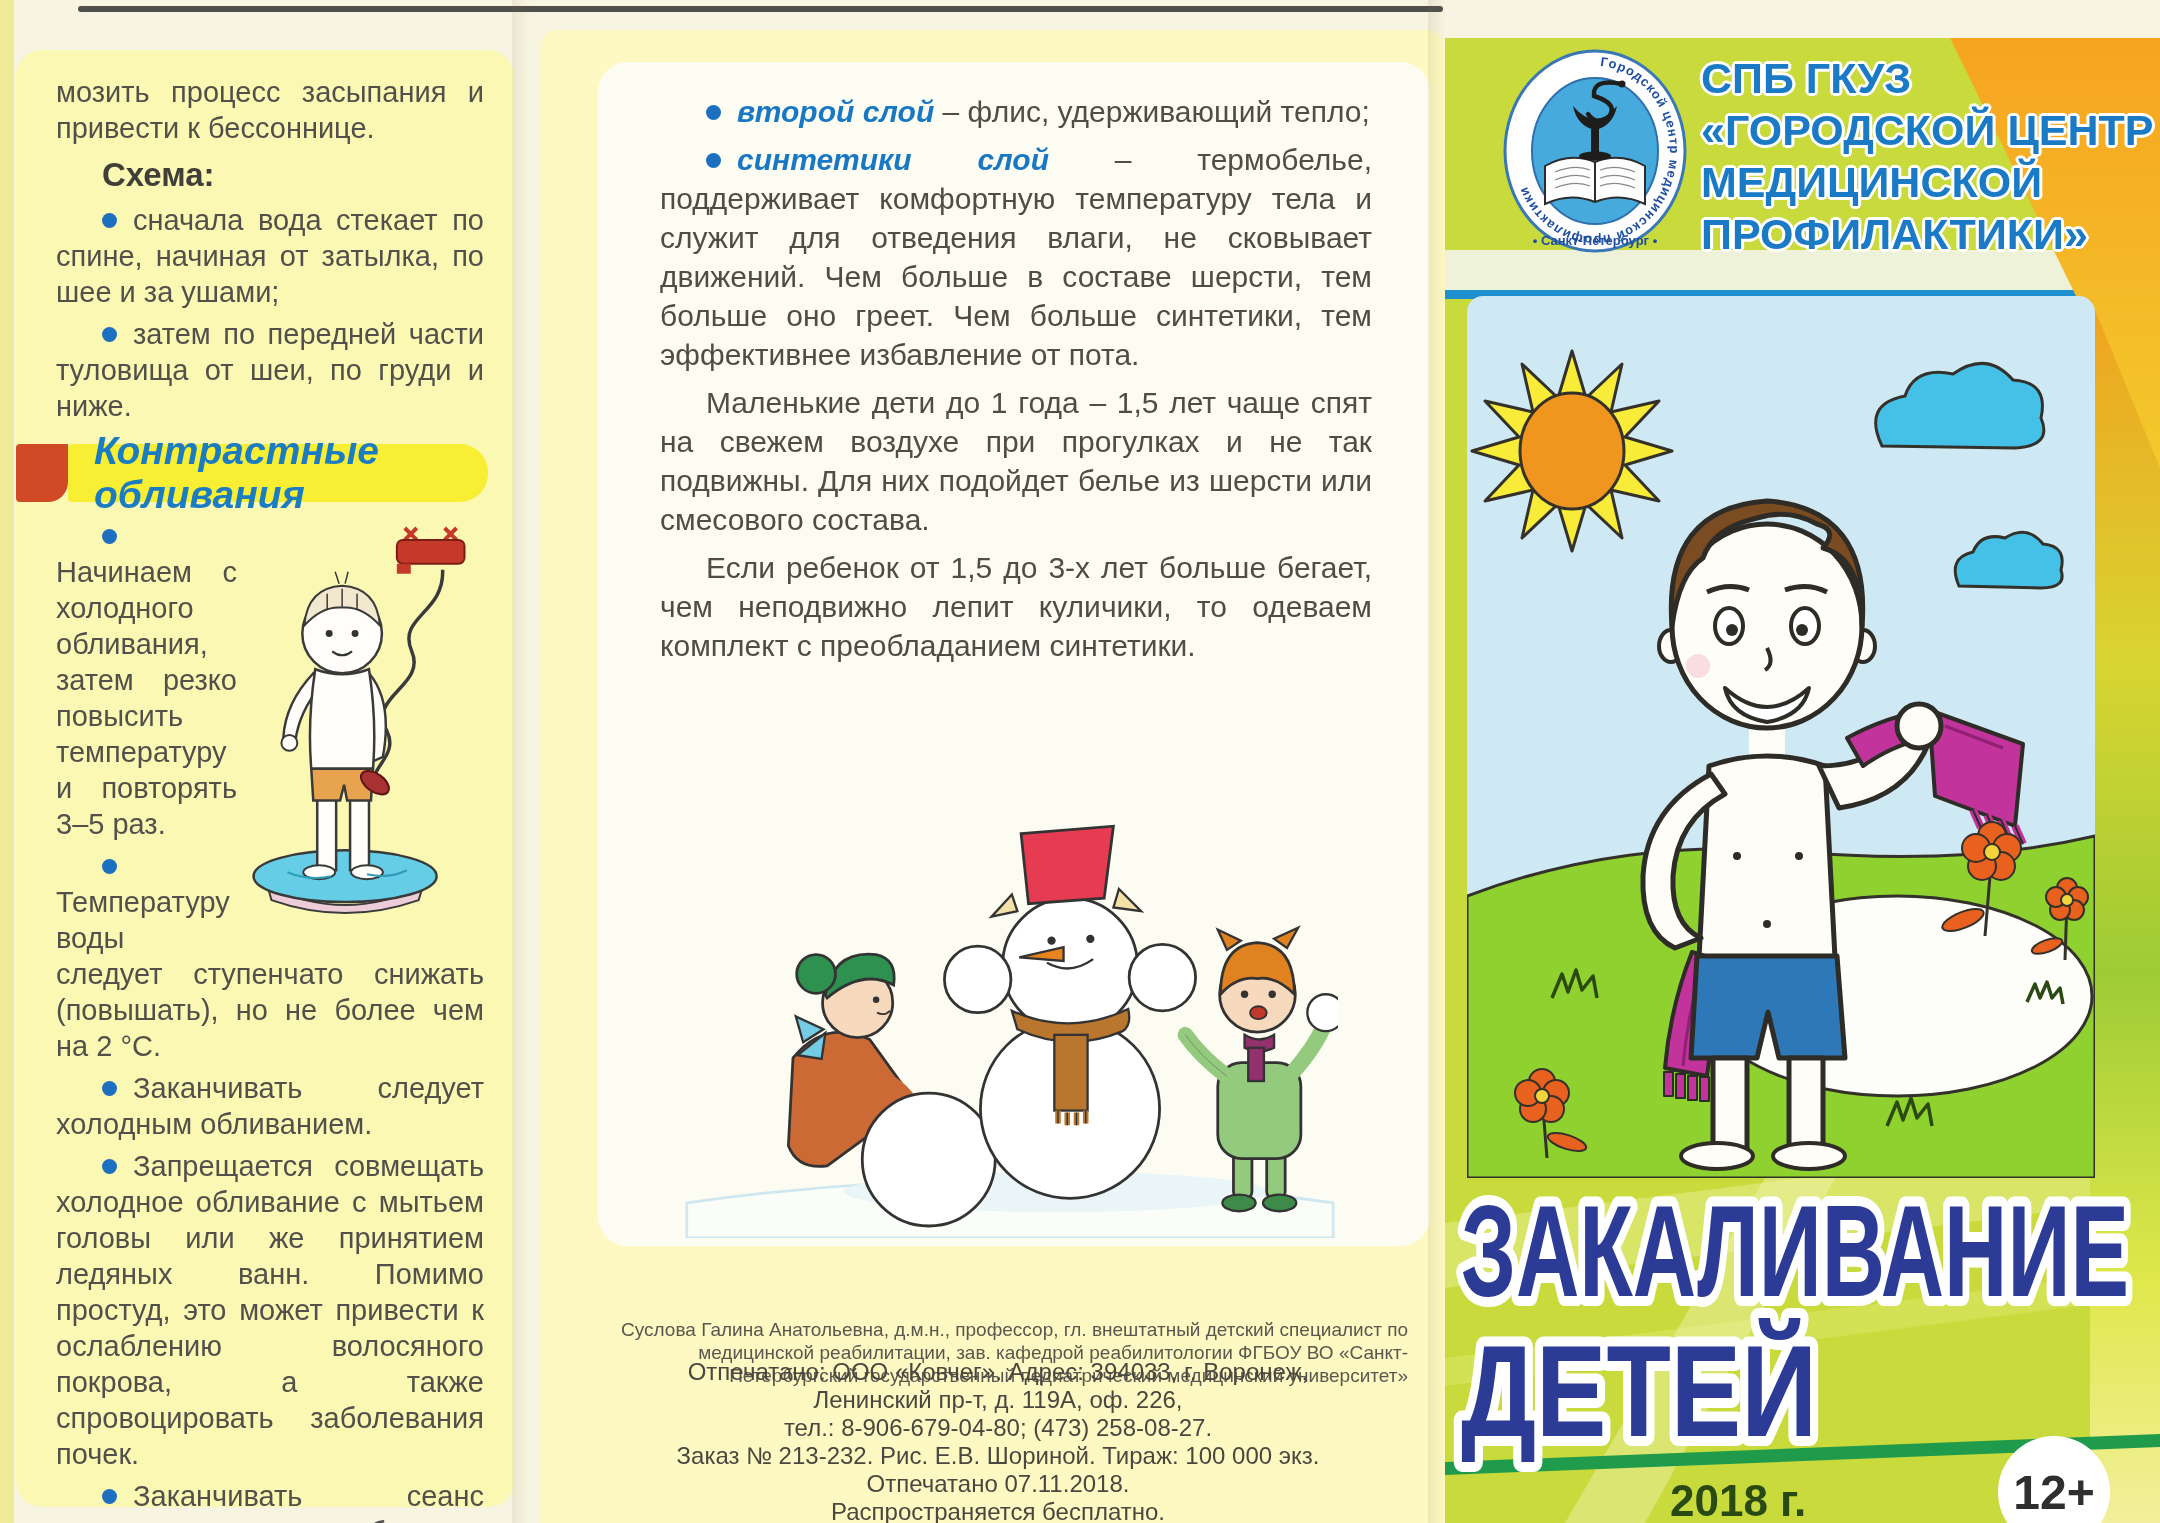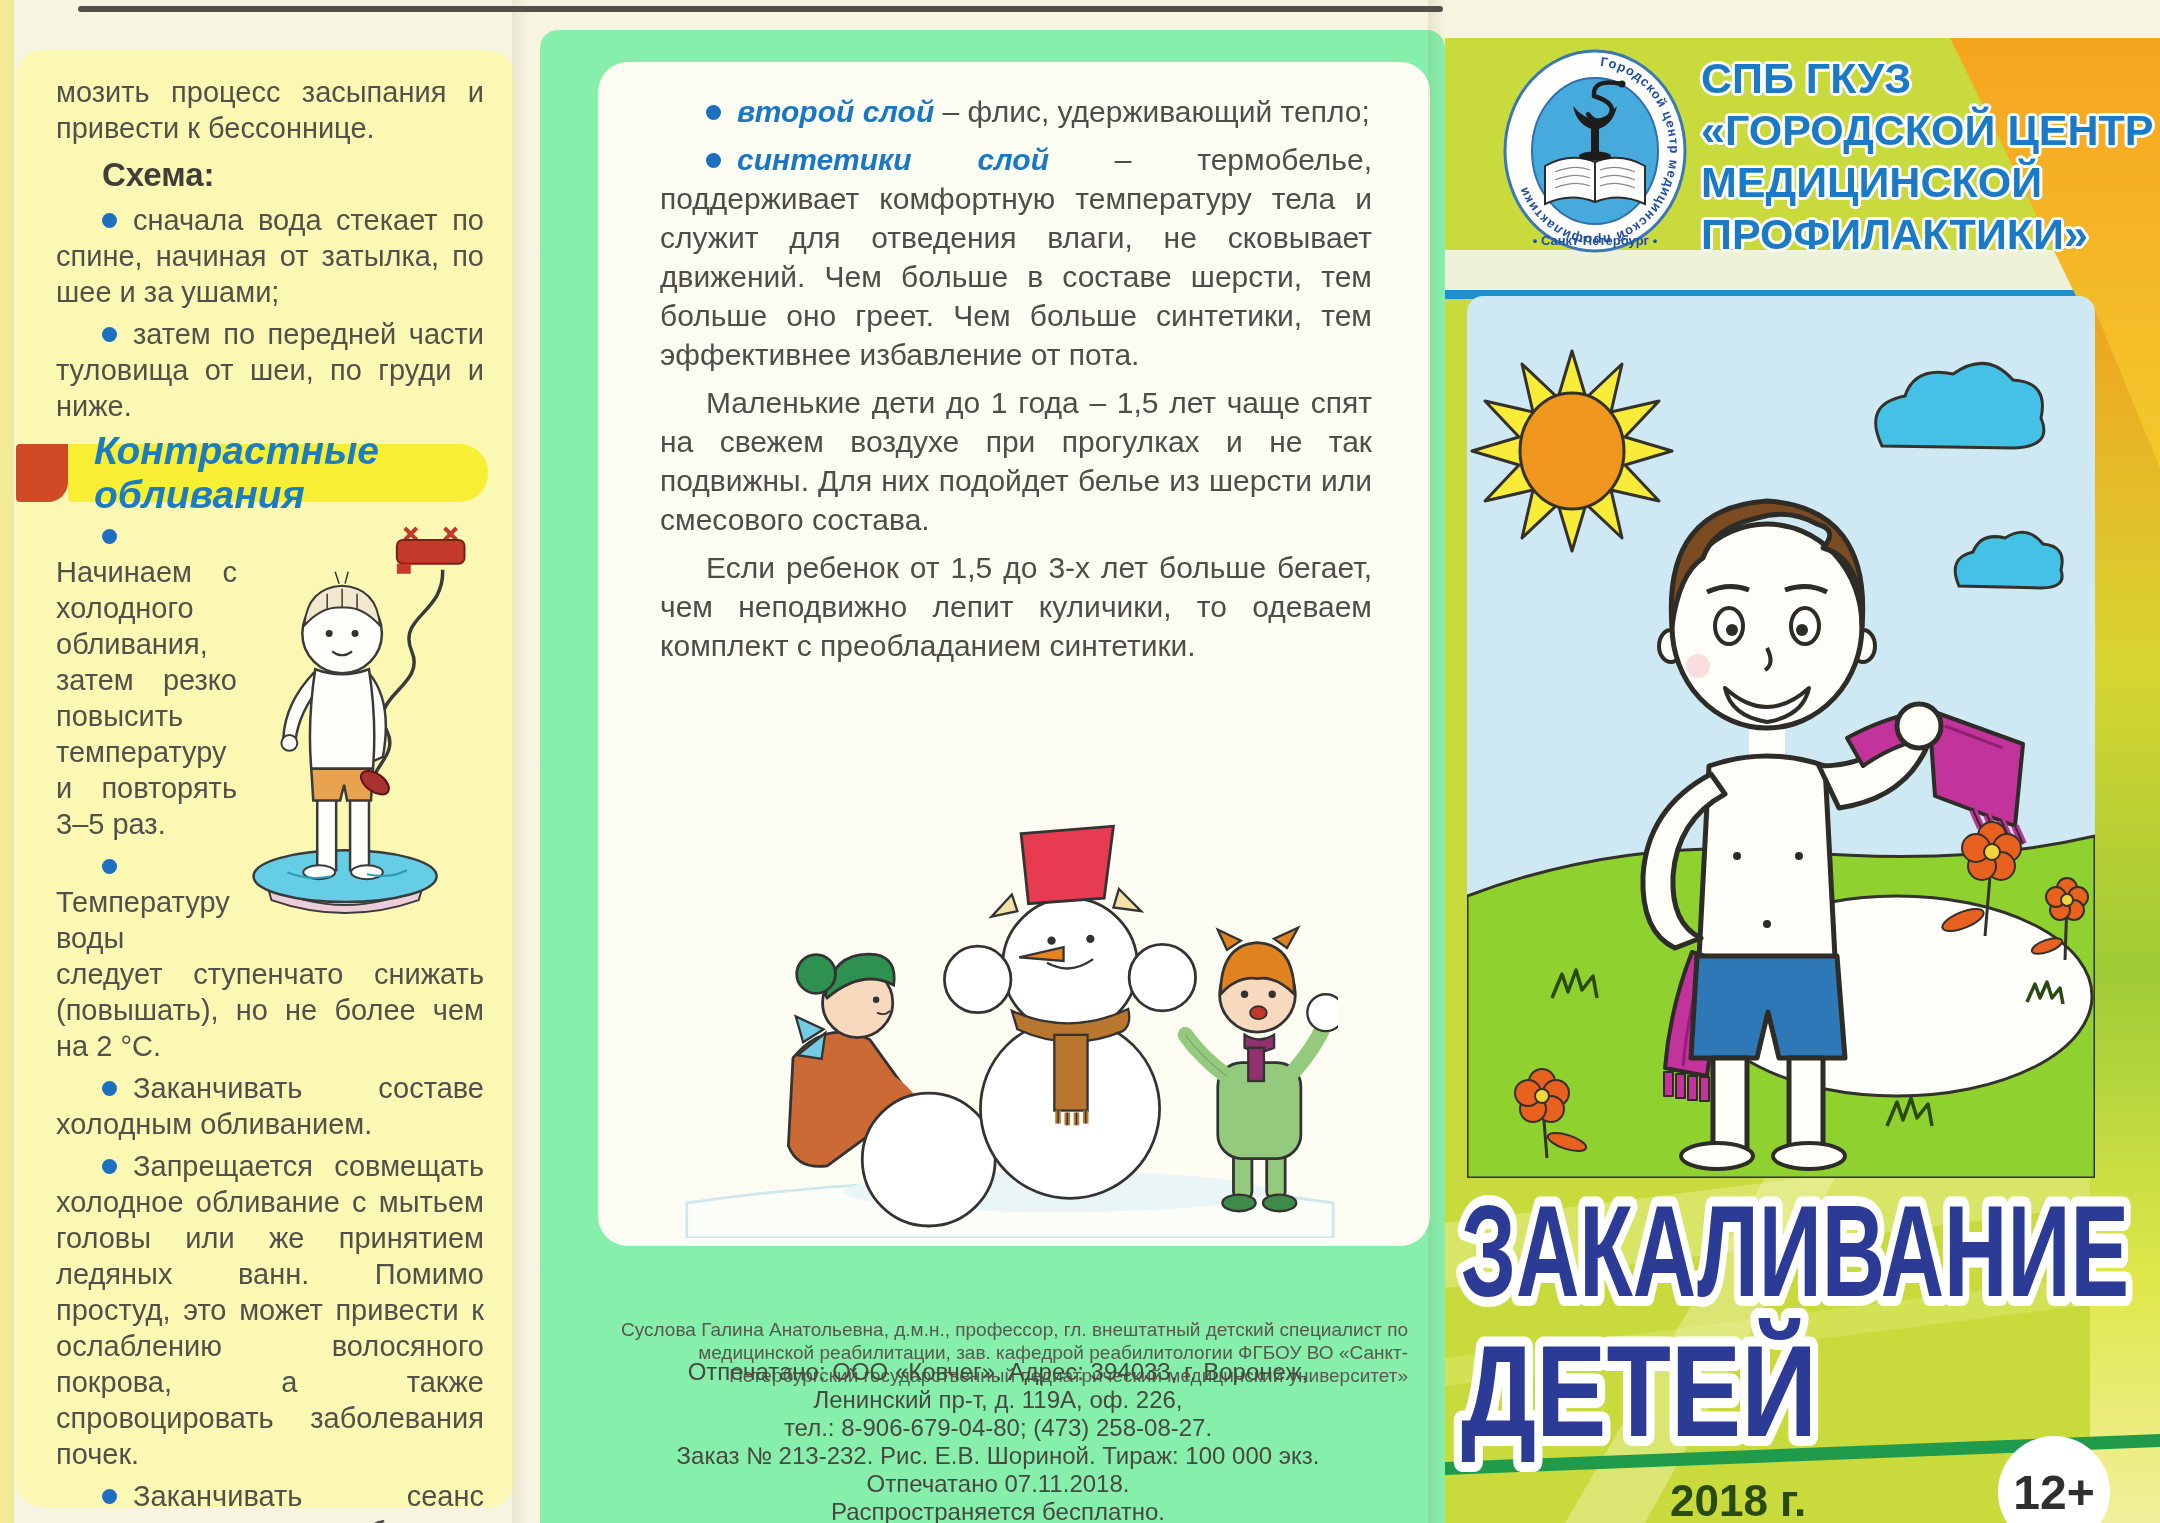--- a/index.html
+++ b/index.html
@@ -27,21 +27,21 @@
   .bullet{text-indent:46px;}
   .dot{display:inline-block;width:15px;height:15px;border-radius:50%;background:#1d6fc0;margin-right:16px;position:relative;top:-2px;}
   .lead{color:#1878c4;font-weight:bold;font-style:italic;}
   .section-head{display:flex;align-items:stretch;margin:20px 0 16px -40px;width:calc(100% + 44px);height:58px;}
   .red-tab{width:52px;background:#cf4a25;border-radius:4px 0 20px 4px;}
   .yellow-bar{flex:1;background:#f8ef35;border-radius:4px 28px 28px 4px;display:flex;align-items:center;padding-left:26px;font-style:italic;}
   .section-title{color:#1c7cc2;font-weight:bold;font-size:39px;}
   .kid-fig{float:right;width:237px;height:398px;margin:4px 0 4px 10px;}
 
   
-  .mid-bg{position:absolute;left:540px;top:30px;width:905px;height:1493px;background:#86efac;border-radius:18px 18px 0 0;}
+  .mid-bg{position:absolute;left:540px;top:30px;width:905px;height:1493px;background:#fef9c3;border-radius:18px 18px 0 0;}
   .mid-card{
     position:absolute;left:58px;top:32px;width:832px;height:1184px;
     background:#fdfcf3;border-radius:30px;box-sizing:border-box;
     padding:30px 58px 0 62px;
   }
   .mtxt{color:#4f4d45;font-size:30px;line-height:39px;text-align:justify;margin:0 0 9px 0;}
   .mtxt.ind{text-indent:46px;}
   .snowman-fig{position:absolute;left:84px;top:742px;width:656px;height:434px;}
   .credits{position:absolute;left:48px;top:1288px;width:820px;text-align:right;color:#5a574e;font-size:19px;line-height:23px;}
   .imprint{position:absolute;left:48px;top:1328px;width:820px;text-align:center;color:#49473f;font-size:24px;line-height:28px;}
@@ -109,21 +109,21 @@
       <circle cx="82" cy="112" r="3.5" fill="#333"></circle>
         <circle cx="108" cy="112" r="3.5" fill="#333"></circle>
       <path d="M85,130 Q95,138 105,130" stroke="#333" stroke-width="2" fill="none"></path>
       <ellipse cx="128" cy="262" rx="16" ry="9" fill="#a83232" stroke="#5e1414" stroke-width="2" transform="rotate(35 128 262)"></ellipse>
     </g>
     <path d="M40,352 q22,9 44,4 M120,354 q22,5 40,-4" stroke="#2e9cb8" stroke-width="2" fill="none"></path>
   </svg>
 
   <p class="txt bullet"><span class="dot"></span><span>Начинаем с холодного обливания, затем резко повысить температуру и повторять 3–5 раз.</span></p>
   <p class="txt bullet"><span class="dot"></span><span>Температуру воды следует ступенчато снижать (повышать), но не более чем на 2 °С.</span></p>
-  <p class="txt bullet"><span class="dot"></span><span>Заканчивать составе холодным обливанием.</span></p>
+  <p class="txt bullet"><span class="dot"></span><span>Заканчивать следует холодным обливанием.</span></p>
   <p class="txt bullet"><span class="dot"></span><span>Запрещается совмещать холодное обливание с мытьем головы или же принятием ледяных ванн. Помимо простуд, это может привести к ослаблению волосяного покрова, а также спровоцировать заболевания почек.</span></p>
   <p class="txt bullet"><span class="dot"></span><span>Заканчивать сеанс закаливания необходимо тщательным растиранием сухим полотенцем.</span></p>
 
 </div>
 
 <div class="mid-bg">
   <div class="mid-card">
     <p class="mtxt bullet"><span class="dot"></span><span class="lead">второй слой</span><span> – флис, удерживающий тепло;</span></p>
     <p class="mtxt bullet"><span class="dot"></span><span class="lead">синтетики слой</span><span> – термобелье, поддерживает комфортную температуру тела и служит для отведения влаги, не сковывает движений. Чем больше в составе шерсти, тем больше оно греет. Чем больше синтетики, тем эффективнее избавление от пота.</span></p>
     <p class="mtxt ind">Маленькие дети до 1 года – 1,5 лет чаще спят на свежем воздухе при прогулках и не так подвижны. Для них подойдет белье из шерсти или смесового состава.</p>

